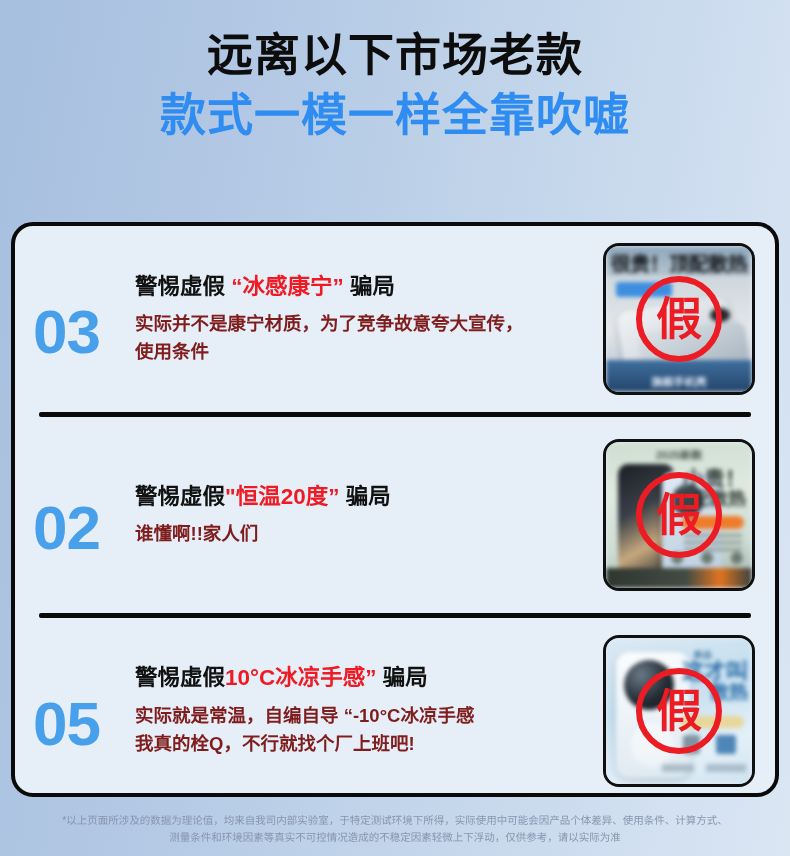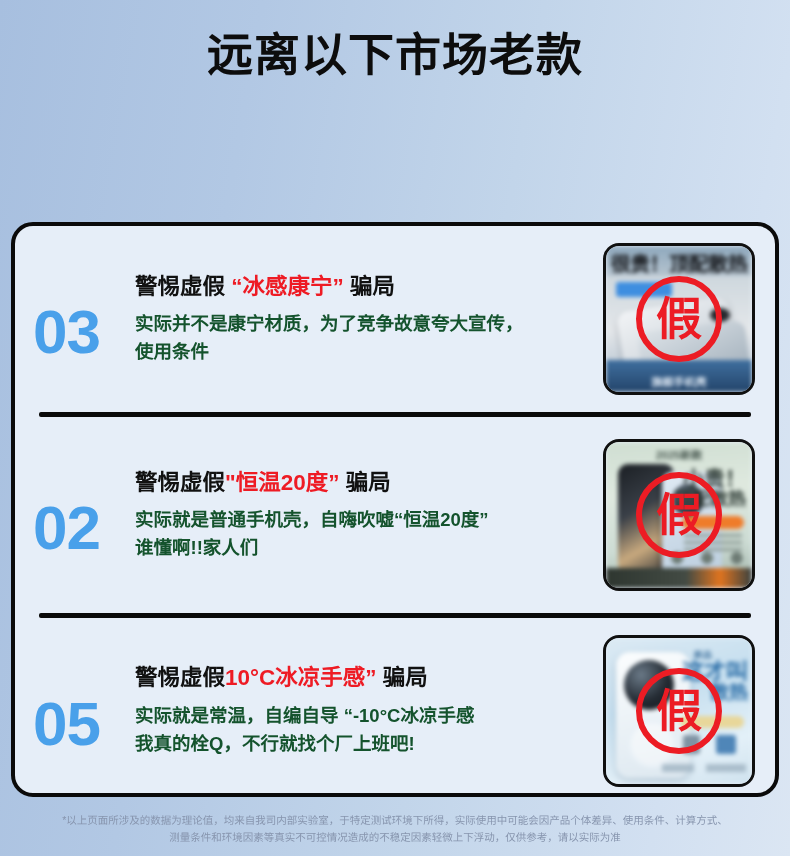--- a/index.html
+++ b/index.html
@@ -96,21 +96,21 @@
     line-height: 1.3;
     white-space: nowrap;
   }
   .item-title .hl {
     color: #ee1b24;
   }
   .item-body {
     margin-top: 9px;
     font-size: 18.5px;
     font-weight: 700;
-    color: #14532d;
+    color: #7f1d1d;
     line-height: 1.52;
   }
 
   
   .thumb {
     flex: 0 0 auto;
     width: 152px;
     height: 152px;
     border: 3px solid #101010;
     border-radius: 16px;
@@ -287,20 +287,21 @@
     padding: 0 28px;
     box-sizing: border-box;
   }
   .footer div { white-space: nowrap; }
 </style>
 </head>
 <body>
 
 <div class="header">
   <h1 class="headline-1">远离以下市场老款</h1>
+  <h2 class="headline-2">款式一模一样全靠吹嘘</h2>
 </div>
 
 <div class="card">
 
   <div class="item item-1">
     <div class="num">03</div>
     <div class="texts">
       <div class="item-title"><span>警惕虚假 </span><span class="hl">“冰感康宁”</span><span> 骗局</span></div>
       <div class="item-body">
         <div>实际并不是康宁材质，为了竞争故意夸大宣传，</div>
@@ -322,21 +323,20 @@
     </div>
   </div>
 
   <div class="divider"></div>
 
   <div class="item item-2">
     <div class="num">02</div>
     <div class="texts">
       <div class="item-title"><span>警惕虚假</span><span class="hl">"恒温20度”</span><span> 骗局</span></div>
       <div class="item-body">
-        <div>实际就是普通手机壳，自嗨吹嘘“恒温20度”</div>
         <div>谁懂啊!!家人们</div>
       </div>
     </div>
     <div class="thumb">
       <div class="scene sc2">
         <div class="topbar">2025新款</div>
         <div class="phoneL"></div>
         <div class="phoneR"></div>
         <div class="cam"></div>
         <div class="txt"><span>小贵！</span><small>顶配散热</small></div>

